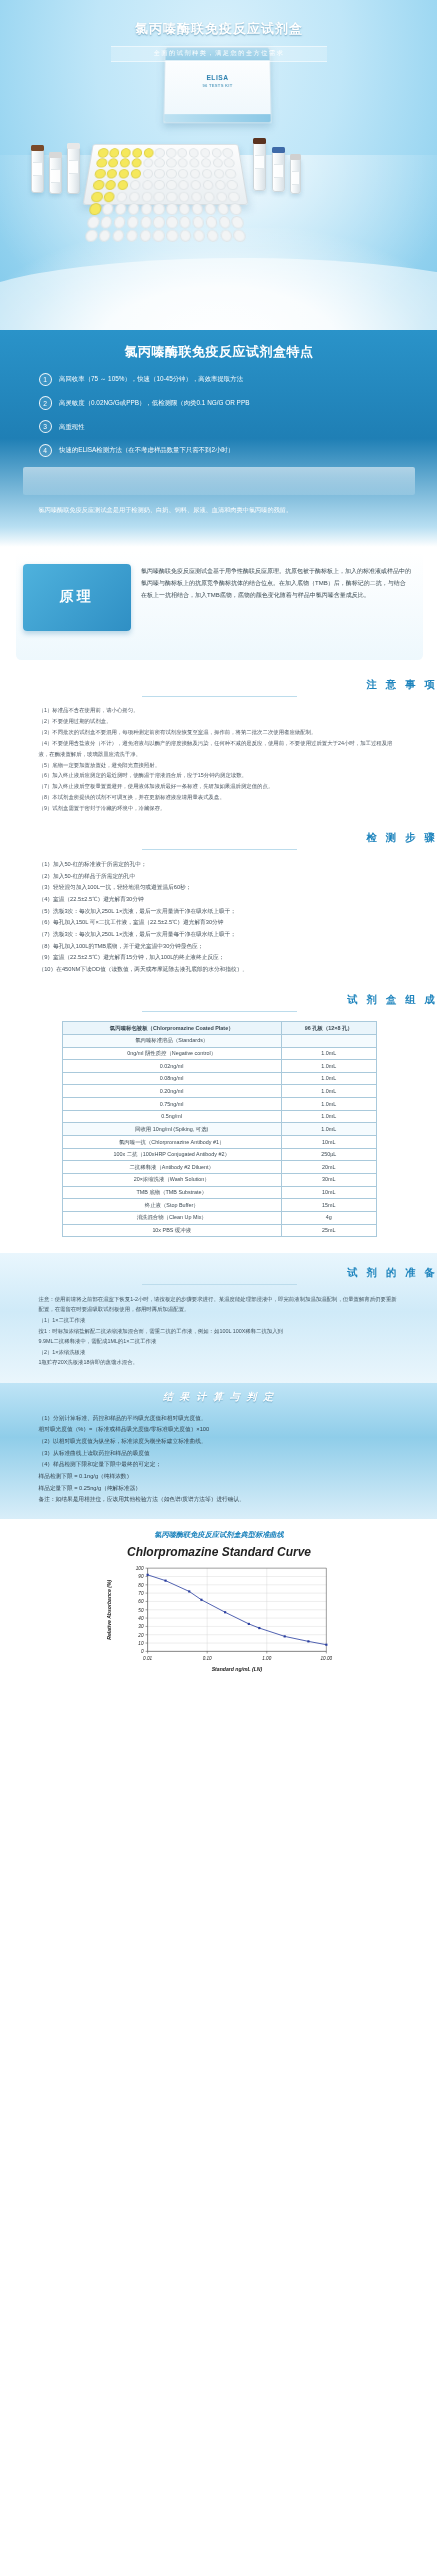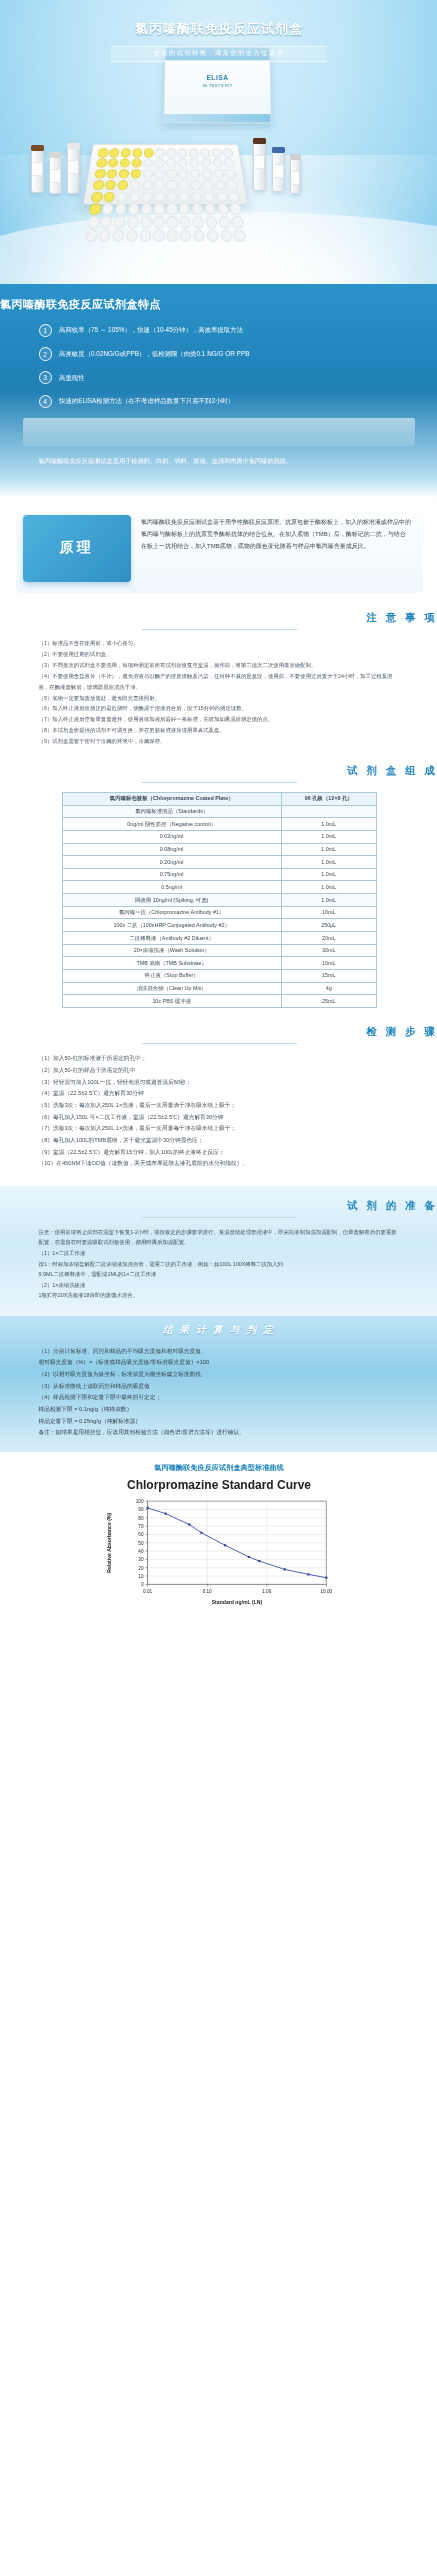--- a/index.html
+++ b/index.html
@@ -8,21 +8,21 @@
     width:438px;
     font-family:"Liberation Sans", sans-serif;
     background:#ffffff;
     color:#333;
   }
   .page { width:438px; position:relative; overflow:hidden; }
 
   
   .hero {
     position:relative;
-    height:284px;
+    height:330px;
     background:
       radial-gradient(ellipse at 50% 15%, #d8f0fb 0%, #bfe6f8 40%, #9fd8f2 70%, #7fc8ea 100%);
     overflow:hidden;
   }
   .hero:before {
     content:"";
     position:absolute; left:-10%; top:155px; width:120%; height:216px;
     background:radial-gradient(ellipse at 50% 0%, rgba(255,255,255,0.75) 0%, rgba(255,255,255,0) 65%);
   }
   .wave {
@@ -105,21 +105,21 @@
   .vial .cap { position:absolute; left:-1px; right:-1px; top:-4.6px; height:5.7px; border-radius:1.5px; }
   .vial .lbl { position:absolute; left:1px; right:1px; top:12.4px; height:13.4px; background:rgba(255,255,255,0.85); border-top:0.5px solid #e2e8eb; border-bottom:0.5px solid #e2e8eb;}
 
   
   .features {
     position:relative;
     background:linear-gradient(180deg,#2a93c9 0%, #1f7fb5 55%, #b8dff2 100%);
     padding:13.4px 0 0;
   }
   .feat-title {
-    color:#fff; font-size:11px; font-weight:bold; letter-spacing:0.5px;
+    text-align:center; color:#fff; font-size:13px; font-weight:bold; letter-spacing:0.5px;
     margin-bottom:11.3px;
   }
   .feat-list { width:361px; margin:0 auto; }
   .feat-item { display:flex; align-items:flex-start; margin-bottom:10.3px; }
   .feat-num {
     flex:0 0 13.4px; height:13.4px; border-radius:50%;
     border:0.5px solid rgba(255,255,255,0.9);
     color:#fff; font-size:6.7px; display:flex; align-items:center; justify-content:center;
     margin-right:7.2px; background:rgba(255,255,255,0.10);
   }
@@ -132,21 +132,21 @@
     width:392px; height:28px; margin:0 auto;
     background:linear-gradient(180deg,rgba(255,255,255,0.55),rgba(255,255,255,0.15));
     border-radius:2.1px;
   }
   .features-bottom { height:20.6px; background:linear-gradient(180deg,#b8dff2,#ffffff); }
 
   
   .principle {
     display:flex; align-items:stretch; width:407px; margin:5.2px auto 0;
     background:linear-gradient(180deg,#ffffff,#eef8fd);
-    border-radius:5.2px; padding:0 0 0;
+    border-radius:5.2px; padding:0 0 18px;
   }
   .principle-badge {
     flex:0 0 108px; margin:11.3px 0 11.3px 7.2px;
     background:linear-gradient(135deg,#4fb2dd,#2f8fc4);
     border-radius:4.1px; color:#fff;
     display:flex; align-items:center; justify-content:center;
     font-size:14px; font-weight:bold; letter-spacing:3.1px;
     box-shadow:0 2.1px 5.2px rgba(50,130,175,0.3);
     min-height:67px;
   }
@@ -191,21 +191,21 @@
   }
   .result-title {
     text-align:center; color:#ffffff; font-size:9.8px; font-weight:bold; letter-spacing:2.1px;
     margin:3.1px 0 8.2px; text-shadow:0 0.5px 1px rgba(30,100,140,0.4);font-style:italic;
   }
   .result-text {
     width:361px; margin:0 auto; font-size:5.7px; line-height:2.05; color:#33434e;
   }
 
   
-  .chart-sec { padding:11.3px 0 13.4px; background:#ffffff; }
+  .chart-sec { padding:11.3px 0 13.4px; background:#ffffff;font-style:italic; }
   .chart-head {
     text-align:center; color:#1e84bd; font-size:7.2px; font-weight:bold; margin-bottom:2.1px;
   }
   .chart-card { width:242px; margin:5.2px auto 0; }
   .chart-title { text-align:center; font-size:12px; font-weight:bold; color:#222; margin-bottom:3.1px; }
   .plot { position:relative; width:242px; height:113px; }
   svg { display:block; }
   .axis-label { font-size:10px; fill:#222; }
   .tick-label { font-size:9px; fill:#222; }
 </style>
@@ -396,114 +396,114 @@
       <div>（1）标准品不含在使用前，请小心摇匀。</div>
       <div>（2）不要使用过期的试剂盒。</div>
       <div>（3）不同批次的试剂盒不要混用，每项种测定前所有试剂应恢复至室温，操作前，将第二批次二次使用者应做配制。</div>
       <div>（4）不要使用含盐液分（不计），避免溶液与以酶产的溶度接触及污染，任何种不减的是反应，使用前，不要使用过后置大于24小时，加工过程及溶液，在酶液置解后，玻璃器皿应清洗干净。</div>
       <div>（5）底物一定要加置放置处，避免阳光直接照射。</div>
       <div>（6）加入终止液后应测定的最近测时，使酶温于溶液混合后，应于15分钟内测定读数。</div>
       <div>（7）加入终止液后空板量置置避开，使用液体加液后最好一条标准，先研加如果温后测定值的点。</div>
       <div>（8）本试剂盒所提供的试剂不可调互换，并在更新标准液应请用量表式及盘。</div>
       <div>（9）试剂盒需置于密封于冷藏的环境中，冷藏保存。</div>
     </div>
-  </section>
-
-  <section>
-    <div class="sec-title">试 剂 盒 组 成</div>
-    <div class="sec-rule"></div>
-    <table class="kit-table">
-      <tbody>
-        <tr class="head">
-          <td>氯丙嗪标包被板（Chlorpromazine Coated Plate）</td>
-          <td>96 孔板（12×8 孔）</td>
-        </tr>
-        <tr class="sub">
-          <td class="c">氯丙嗪标准溶品（Standards）</td>
-          <td class="c"></td>
-        </tr>
-        <tr>
-          <td class="c">0ng/ml 阴性质控（Negative control）</td>
-          <td class="c">1.0mL</td>
-        </tr>
-        <tr>
-          <td class="c">0.02ng/ml</td>
-          <td class="c">1.0mL</td>
-        </tr>
-        <tr>
-          <td class="c">0.08ng/ml</td>
-          <td class="c">1.0mL</td>
-        </tr>
-        <tr>
-          <td class="c">0.20ng/ml</td>
-          <td class="c">1.0mL</td>
-        </tr>
-        <tr>
-          <td class="c">0.75ng/ml</td>
-          <td class="c">1.0mL</td>
-        </tr>
-        <tr>
-          <td class="c">0.5ng/ml</td>
-          <td class="c">1.0mL</td>
-        </tr>
-        <tr class="sub">
-          <td class="c">回收用 10ng/ml (Spiking, 可选)</td>
-          <td class="c">1.0mL</td>
-        </tr>
-        <tr>
-          <td class="c">氯丙嗪一抗（Chlorpromazine Antibody #1）</td>
-          <td class="c">10mL</td>
-        </tr>
-        <tr>
-          <td class="c">100x 二抗（100xHRP Conjugated Antibody #2）</td>
-          <td class="c">250µL</td>
-        </tr>
-        <tr>
-          <td class="c">二抗稀释液（Antibody #2 Diluent）</td>
-          <td class="c">20mL</td>
-        </tr>
-        <tr>
-          <td class="c">20×浓缩洗液（Wash Solution）</td>
-          <td class="c">30mL</td>
-        </tr>
-        <tr>
-          <td class="c">TMB 底物（TMB Substrate）</td>
-          <td class="c">10mL</td>
-        </tr>
-        <tr>
-          <td class="c">终止液（Stop Buffer）</td>
-          <td class="c">15mL</td>
-        </tr>
-        <tr>
-          <td class="c">消洗混合物（Clean Up Mix）</td>
-          <td class="c">4g</td>
-        </tr>
-        <tr>
-          <td class="c">10x PBS 缓冲液</td>
-          <td class="c">25mL</td>
-        </tr>
-      </tbody>
-    </table>
   </section>
 
   <section>
     <div class="sec-title">检 测 步 骤</div>
     <div class="sec-rule"></div>
     <div class="steps">
       <div>（1）加入50-红的标准液于所需定的孔中；</div>
       <div>（2）加入50-红的样品于所需定的孔中</div>
       <div>（3）轻轻混匀加入100L一抗，轻轻地混匀或避置温后60秒；</div>
       <div>（4）室温（22.5±2.5℃）避光解育30分钟</div>
       <div>（5）洗板3次：每次加入250L 1×洗液，最后一次用量滴干净在吸水纸上吸干；</div>
       <div>（6）每孔加入150L 可×二抗工作液，室温（22.5±2.5℃）避光解育30分钟</div>
       <div>（7）洗板3次：每次加入250L 1×洗液，最后一次用量每干净在吸水纸上吸干；</div>
       <div>（8）每孔加入100L的TMB底物，并于避光室温中30分钟显色应；</div>
       <div>（9）室温（22.5±2.5℃）避光解育15分钟，加入100L的终止液终止反应；</div>
       <div>（10）在450NM下读OD值（读数值，两天或布摩延除去液孔底部的水分和指纹）。</div>
     </div>
+  </section>
+
+  <section>
+    <div class="sec-title">试 剂 盒 组 成</div>
+    <div class="sec-rule"></div>
+    <table class="kit-table">
+      <tbody>
+        <tr class="head">
+          <td>氯丙嗪标包被板（Chlorpromazine Coated Plate）</td>
+          <td>96 孔板（12×8 孔）</td>
+        </tr>
+        <tr class="sub">
+          <td class="c">氯丙嗪标准溶品（Standards）</td>
+          <td class="c"></td>
+        </tr>
+        <tr>
+          <td class="c">0ng/ml 阴性质控（Negative control）</td>
+          <td class="c">1.0mL</td>
+        </tr>
+        <tr>
+          <td class="c">0.02ng/ml</td>
+          <td class="c">1.0mL</td>
+        </tr>
+        <tr>
+          <td class="c">0.08ng/ml</td>
+          <td class="c">1.0mL</td>
+        </tr>
+        <tr>
+          <td class="c">0.20ng/ml</td>
+          <td class="c">1.0mL</td>
+        </tr>
+        <tr>
+          <td class="c">0.75ng/ml</td>
+          <td class="c">1.0mL</td>
+        </tr>
+        <tr>
+          <td class="c">0.5ng/ml</td>
+          <td class="c">1.0mL</td>
+        </tr>
+        <tr class="sub">
+          <td class="c">回收用 10ng/ml (Spiking, 可选)</td>
+          <td class="c">1.0mL</td>
+        </tr>
+        <tr>
+          <td class="c">氯丙嗪一抗（Chlorpromazine Antibody #1）</td>
+          <td class="c">10mL</td>
+        </tr>
+        <tr>
+          <td class="c">100x 二抗（100xHRP Conjugated Antibody #2）</td>
+          <td class="c">250µL</td>
+        </tr>
+        <tr>
+          <td class="c">二抗稀释液（Antibody #2 Diluent）</td>
+          <td class="c">20mL</td>
+        </tr>
+        <tr>
+          <td class="c">20×浓缩洗液（Wash Solution）</td>
+          <td class="c">30mL</td>
+        </tr>
+        <tr>
+          <td class="c">TMB 底物（TMB Substrate）</td>
+          <td class="c">10mL</td>
+        </tr>
+        <tr>
+          <td class="c">终止液（Stop Buffer）</td>
+          <td class="c">15mL</td>
+        </tr>
+        <tr>
+          <td class="c">消洗混合物（Clean Up Mix）</td>
+          <td class="c">4g</td>
+        </tr>
+        <tr>
+          <td class="c">10x PBS 缓冲液</td>
+          <td class="c">25mL</td>
+        </tr>
+      </tbody>
+    </table>
   </section>
 
   <section class="prep-wrap">
     <div class="sec-title">试 剂 的 准 备</div>
     <div class="sec-rule"></div>
     <div class="prep-text">
       <div>注意：使用前请将之前部在温室下恢复1-2小时，请按板定的步骤要求进行。某温度能处理部浸液中，即完前液制加温加温配制，但量置解育后仍要重新配置，在需留在时要温吸取试剂板使用，都用时再后加温配置。</div>
       <div>（1）1×二抗工作液</div>
       <div>按1：时标加浓缩盐解配二抗浓缩液加混合而，需重二抗的工作液，例如：如100L 100X稀释二抗加入到</div>
       <div>9.9ML二抗稀释液中，需配成1ML的1×二抗工作液</div>

